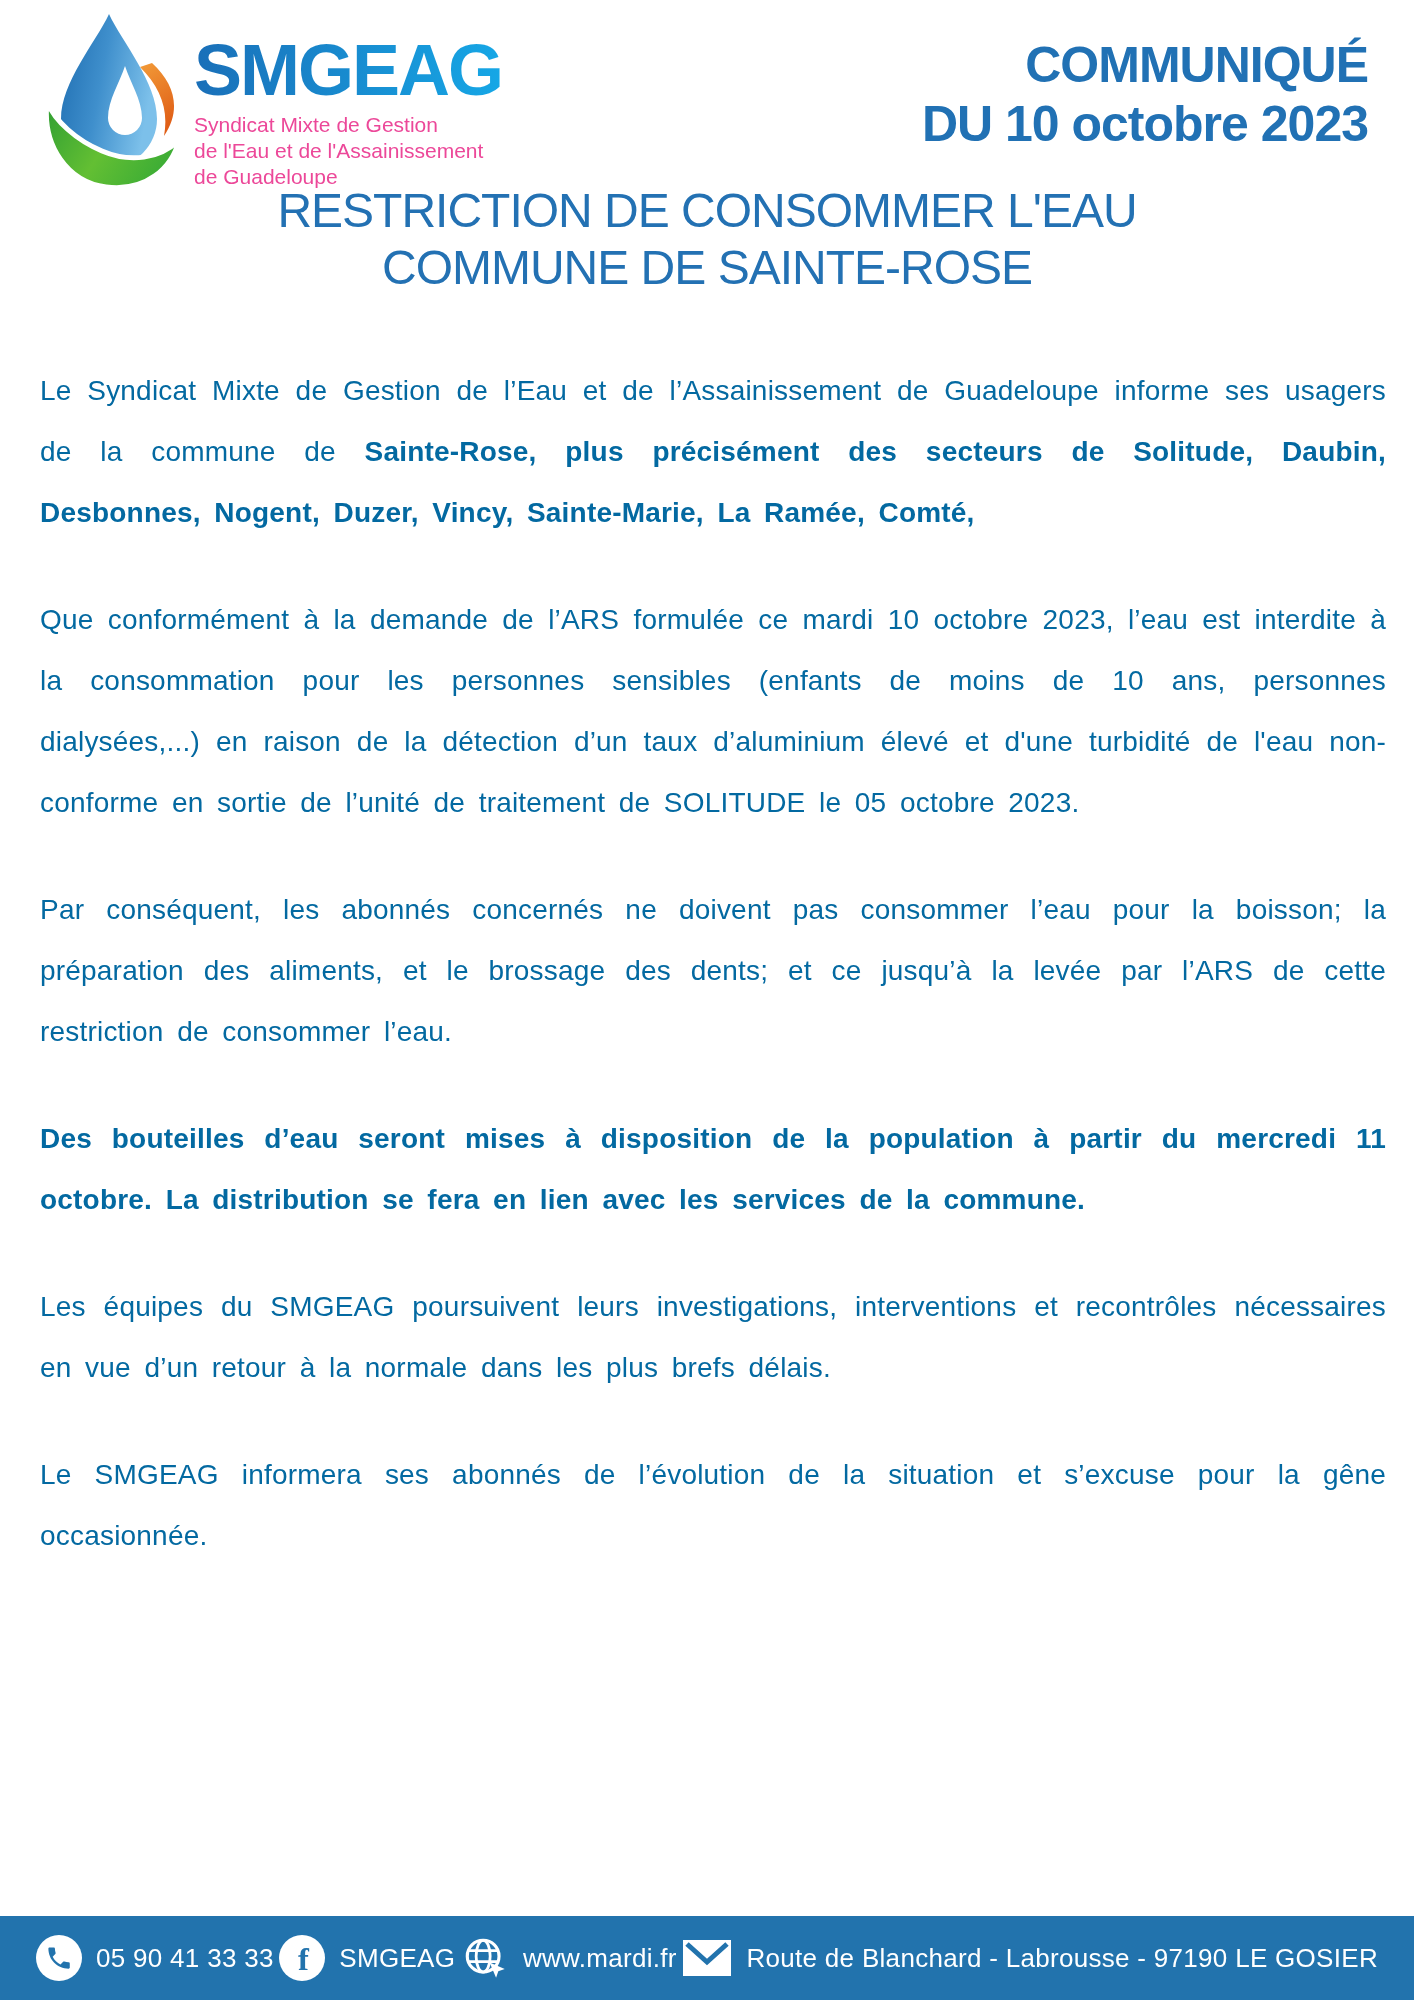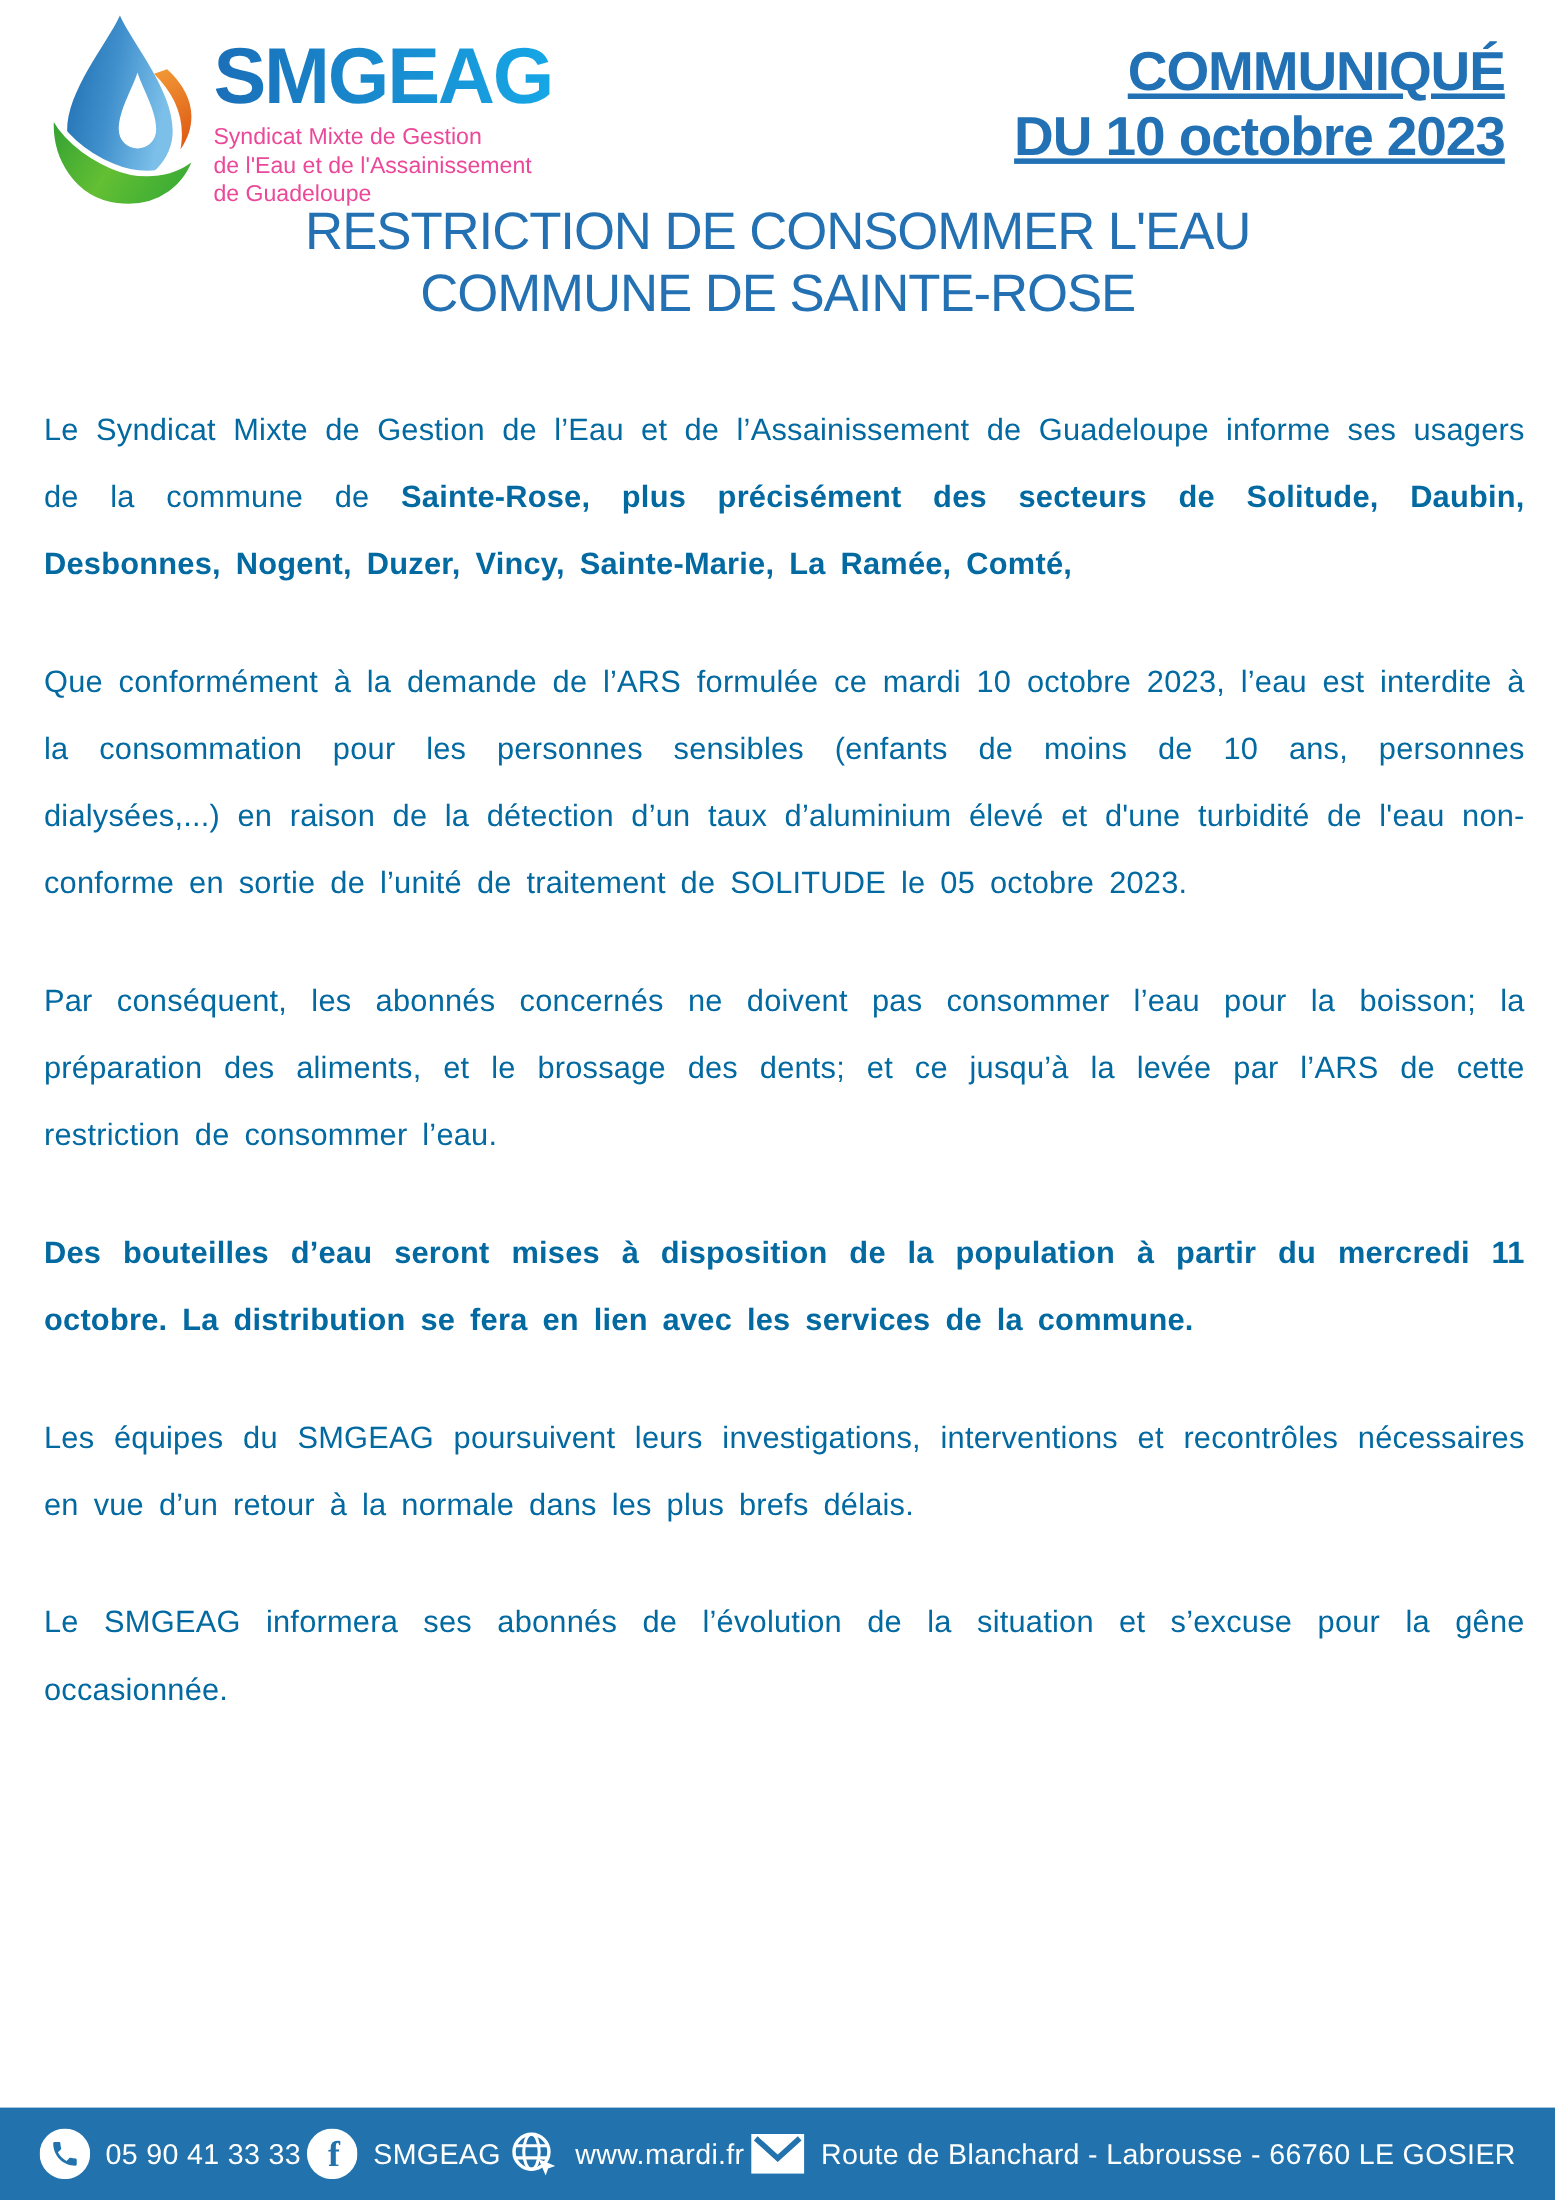--- a/index.html
+++ b/index.html
@@ -43,21 +43,20 @@
   }
   .communique {
     text-align: right;
     margin-top: 24px;
     color: #2171b4;
     font-weight: 800;
     font-size: 50px;
     line-height: 59px;
     letter-spacing: -1px;
     white-space: nowrap;
-    text-decoration: underline;
   }
 
   
   .doc-title {
     position: absolute;
     top: 182px; left: 0;
     width: 100%;
     text-align: center;
     color: #2371b3;
     font-weight: 400;
@@ -188,17 +187,17 @@
         </span>
         <span class="footer-text">www.mardi.fr</span>
       </div>
       <div class="footer-item">
         <span class="footer-icon">
           <svg width="50" height="40" viewBox="0 0 50 40">
             <rect x="1" y="2" width="48" height="36" fill="#ffffff"></rect>
             <path d="M5 6 L25 24 L45 6" fill="none" stroke="#2273ad" stroke-width="5"></path>
           </svg>
         </span>
-        <span class="footer-text">Route de Blanchard - Labrousse - 66760 LE GOSIER</span>
+        <span class="footer-text">Route de Blanchard - Labrousse - 97190 LE GOSIER</span>
       </div>
     </div>
 
 </div>
 
 </body></html>

